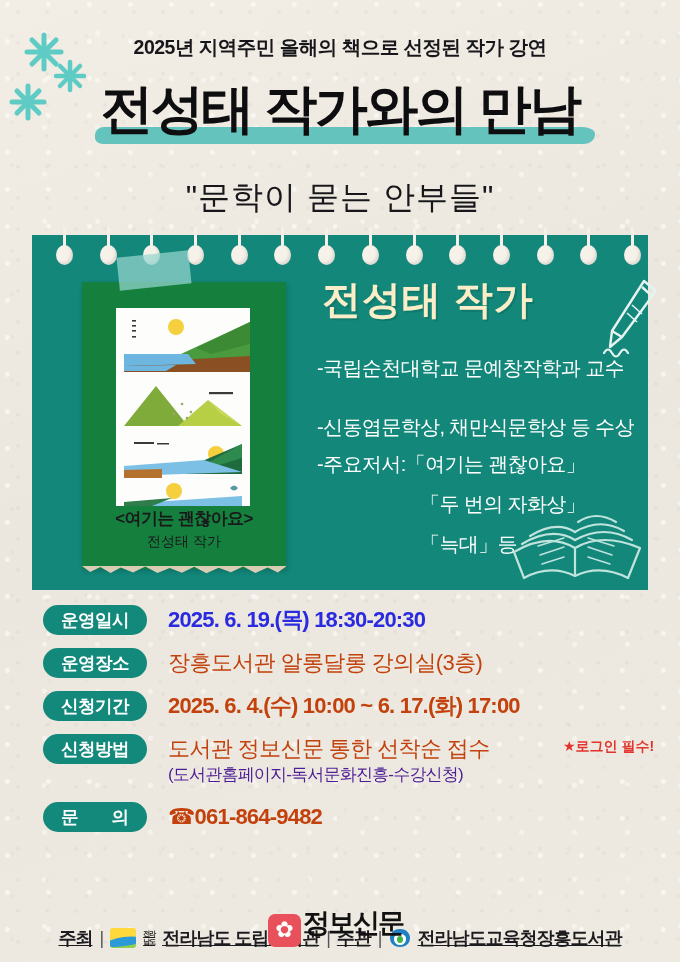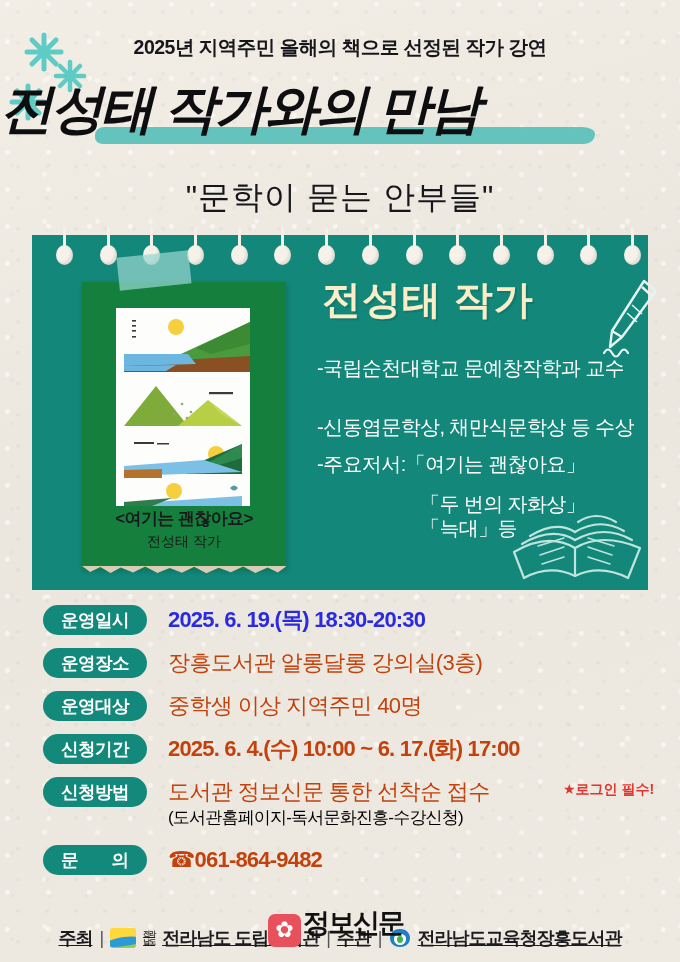--- a/index.html
+++ b/index.html
@@ -36,23 +36,22 @@
     text-align: center;
     font-size: 19.5px;
     font-weight: 700;
     color: #17161a;
     letter-spacing: -0.5px;
   }
 
   #main-title-wrap {
     position: absolute;
     top: 74px; left: 0; right: 0;
-    text-align: left;
+    text-align: center;
     height: 72px;
-    font-style: italic;
   }
   #title-brush {
     position: absolute;
     left: 95px; bottom: 2px;
     width: 500px; height: 17px;
     background: #5cc2bb;
     border-radius: 9px 13px 11px 8px / 8px 7px 9px 6px;
     opacity: .95;
   }
   #main-title {
@@ -186,21 +185,21 @@
     font-size: 14px;
     font-weight: 700;
     color: #e2342c;
     white-space: nowrap;
   }
   #sub-note {
     position: absolute;
     left: 168px; top: 31px;
     font-size: 17px;
     font-weight: 500;
-    color: #000000;
+    color: #4c1d95;
     letter-spacing: -.8px;
     white-space: nowrap;
   }
 
   
   #footer {
     position: absolute;
     left: 0; right: 0; bottom: 12px;
     display: flex; align-items: center; justify-content: center;
     gap: 7px;
@@ -376,21 +375,21 @@
     </g>
     <g stroke="#e6f4f1" stroke-width="2.2" fill="none" stroke-linecap="round">
       <path d="M6 76 q4 -7 8 0 t8 0 t8 0"></path>
     </g>
   </svg>
 
   <div class="author-line" style="top:120px;">-국립순천대학교 문예창작학과 교수</div>
   <div class="author-line" style="top:168px;margin-top:11px;">-신동엽문학상, 채만식문학상 등 수상</div>
   <div class="author-line" style="top:216px;">-주요저서:「여기는 괜찮아요」</div>
   <div class="author-line indent" style="top:256px;">「두 번의 자화상」</div>
-  <div class="author-line indent" style="top:280px;">「늑대」등</div>
+  <div class="author-line indent" style="top:296px;">「늑대」등</div>
 
   <svg style="position:absolute;left:470px;top:243px;" width="150" height="112" viewBox="0 0 150 112">
     <g stroke="#bfe3dd" stroke-width="2.2" fill="none" stroke-linejoin="round" stroke-linecap="round">
       <path d="M12 74 Q46 54 73 70 Q100 54 138 70 L126 100 Q98 86 73 98 Q48 86 22 100 Z"></path>
       <path d="M73 70 L73 98"></path>
       <path d="M20 66 Q50 48 73 62"></path>
       <path d="M28 58 Q54 42 73 54"></path>
       <path d="M130 62 Q102 46 73 62"></path>
       <path d="M122 53 Q98 39 73 54"></path>
       <path d="M114 44 Q94 32 76 44"></path>
@@ -405,24 +404,20 @@
 </div>
 
 <div id="info">
   <div class="row">
     <div class="pill">운영일시</div>
     <div class="val blue">2025. 6. 19.(목) 18:30-20:30</div>
   </div>
   <div class="row">
     <div class="pill">운영장소</div>
     <div class="val">장흥도서관 알롱달롱 강의실(3층)</div>
-  </div>
-  <div class="row">
-    <div class="pill">운영대상</div>
-    <div class="val">중학생 이상 지역주민 40명</div>
   </div>
   <div class="row">
     <div class="pill">신청기간</div>
     <div class="val bold">2025. 6. 4.(수) 10:00 ~ 6. 17.(화) 17:00</div>
   </div>
   <div class="row" style="height:68px;">
     <div class="pill">신청방법</div>
     <div class="val">도서관 정보신문 통한 선착순 접수</div>
     <div id="login-note">★로그인 필수!</div>
     <div id="sub-note">(도서관홈페이지-독서문화진흥-수강신청)</div>

